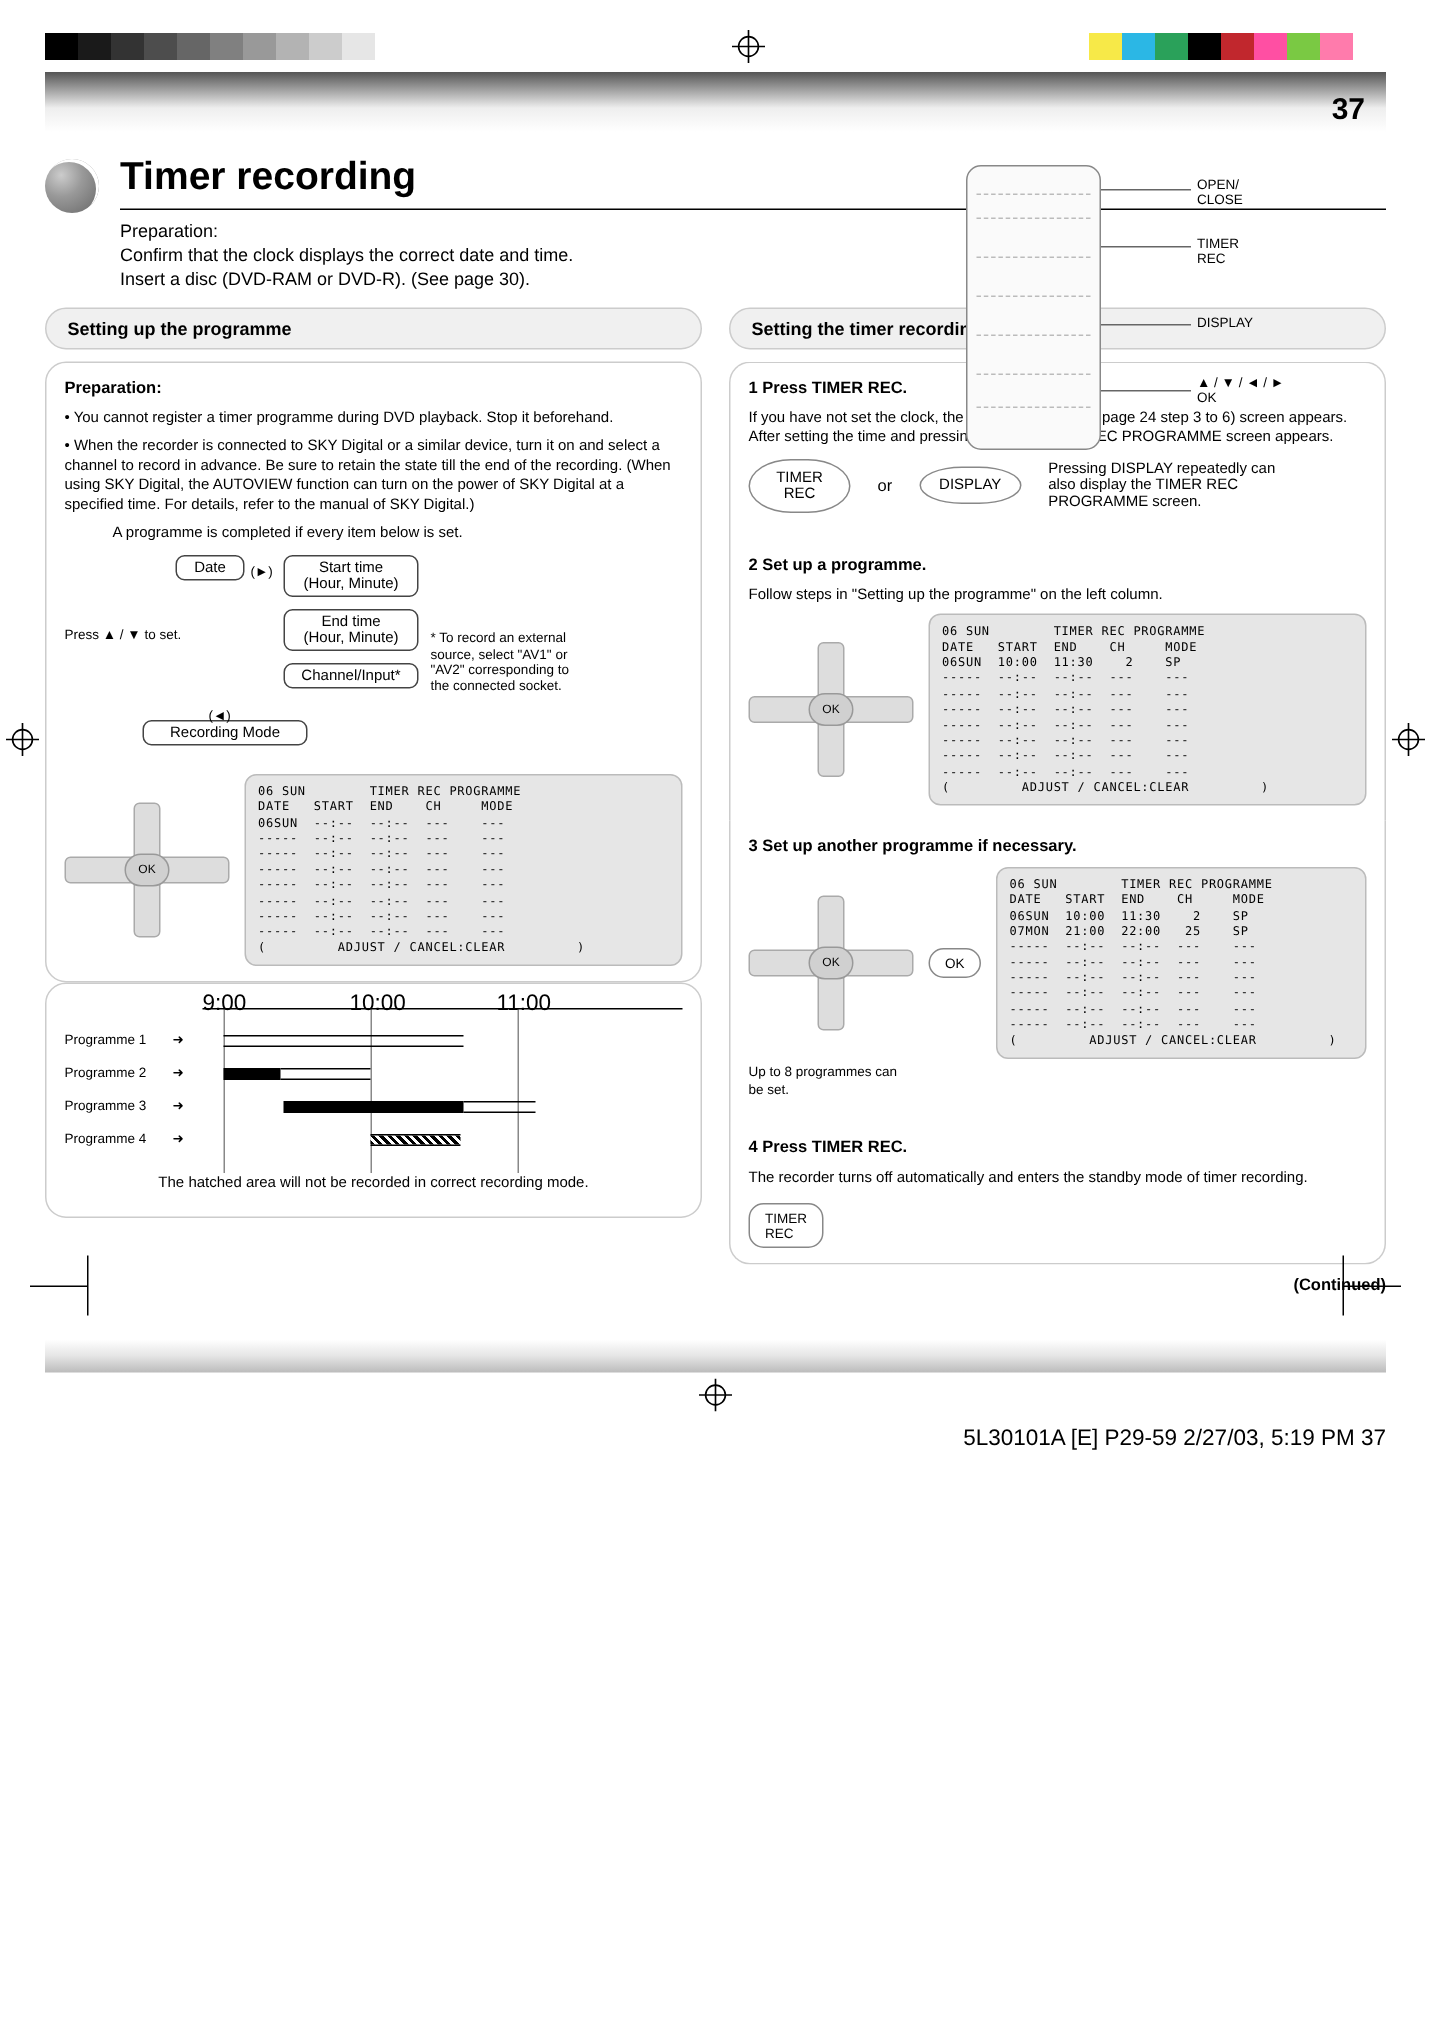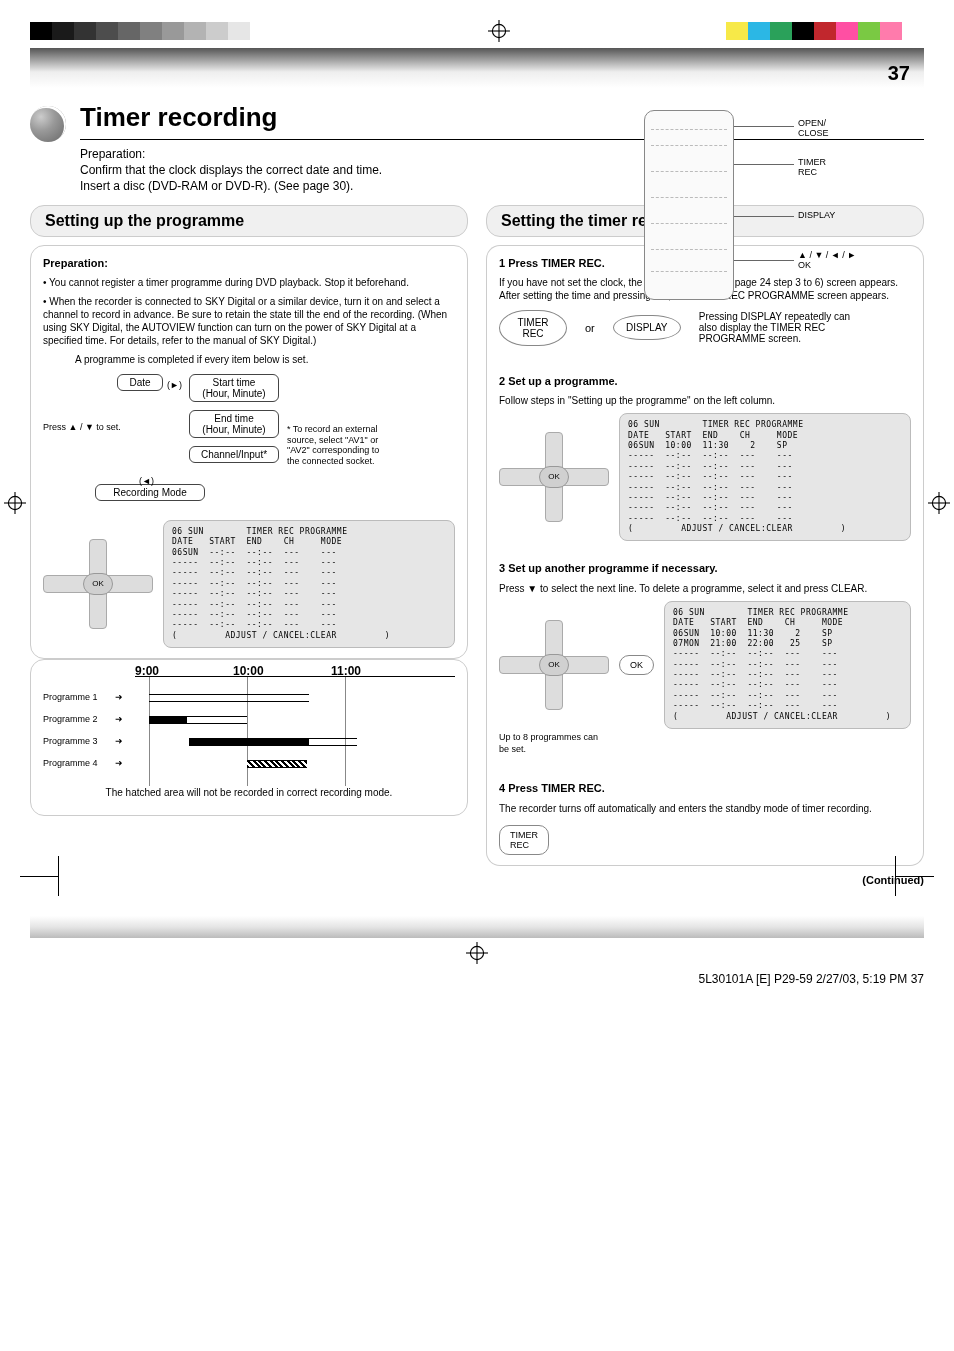--- a/index.html
+++ b/index.html
@@ -18,21 +18,21 @@
   .intro { font-size:12px; line-height:1.35; max-width:460px; }
   .remote-area { position:absolute; top:110px; right:60px; width:260px; }
   .remote { width:90px; height:190px; border:1px solid #888; border-radius:10px; background:#fafafa; position:relative; margin-left:10px; }
   .remote .rr { position:absolute; left:6px; right:6px; border-top:1px dashed #bbb; }
   .remote-label { position:absolute; font-size:9px; line-height:1.15; }
   .remote-lead { position:absolute; height:1px; background:#666; }
 
   .columns { display:flex; gap:18px; margin-top:10px; }
   .col { flex:1; }
 
-  .tab-hdr { background:#f0f0f0; border:1px solid #ccc; border-radius:14px; padding:6px 14px; font-weight:bold; font-size:16px; margin-bottom:8px; }
+  .tab-hdr { background:#f0f0f0; border:1px solid #ccc; border-radius:14px; padding:6px 14px; font-weight:bold; font-size:12px; margin-bottom:8px; }
   .panel { border:1px solid #ccc; border-radius:14px; padding:10px 12px; }
   .panel p { line-height:1.3; margin-bottom:6px; }
   .sm { font-size:10px; }
 
   
   .prog-flow { position:relative; height:140px; margin:8px 0 6px 0; font-size:10px; }
   .pf-box { position:absolute; border:1px solid #444; border-radius:6px; padding:2px 6px; background:#fff; text-align:center; }
   .pf-label { position:absolute; font-size:9px; }
   .pf-note { position:absolute; font-size:9px; line-height:1.2; }
 
@@ -44,31 +44,31 @@
   .dpad .v { left:46px; top:0; width:18px; height:90px; border-radius:4px; }
   .dpad .ok { position:absolute; top:34px; left:40px; width:30px; height:22px; background:#d0d0d0; border:1px solid #999; border-radius:11px; font-size:8px; text-align:center; line-height:20px; }
   .lcd { flex:1; background:#e6e6e6; border:1px solid #bbb; border-radius:8px; padding:6px 8px; font-family:Menlo,Consolas,monospace; font-size:8px; letter-spacing:.5px; line-height:1.3; white-space:pre; overflow:hidden; }
 
   .oval-btn { display:inline-block; min-width:68px; padding:6px 10px; border:1px solid #888; border-radius:50%/60%; text-align:center; font-size:10px; background:#fff; }
   .pill-btn { display:inline-block; padding:4px 10px; border:1px solid #888; border-radius:10px; font-size:9px; background:#fff; }
 
   
   .ovfig { position:relative; height:110px; margin-top:6px; font-size:9px; }
   .ovfig .time-rule { position:absolute; left:92px; right:0; top:0; height:14px; border-top:1px solid #000; }
-  .ovfig .hour { position:absolute; top:-12px; font-size:12px;font-weight:bold; }
+  .ovfig .hour { position:absolute; top:-12px; font-size:15px; }
   .ovfig .vline { position:absolute; top:0; bottom:0; width:1px; background:#888; }
   .ovfig .lab { position:absolute; left:0; }
   .ovfig .arr { position:absolute; }
   .ovfig .bar { position:absolute; height:8px; }
 
   .step-lead { font-weight:bold; }
   .hint { font-size:9px; margin:3px 0 0 0; }
 
   .foot-band { height:22px; background:linear-gradient(to bottom,#fff 0%,#e5e5e5 50%,#bbb 100%); margin-top:30px; position:relative; }
-  .foot-note { font-size:12px; text-align:right; margin-top:6px; }
+  .foot-note { font-size:15px; text-align:right; margin-top:6px; }
   .crop { position:absolute; width:60px; height:40px; }
   .crop::before,.crop::after { content:""; position:absolute; background:#000; }
   .crop.bl { left:20px; bottom:110px; }
   .crop.bl::before { left:0; top:20px; width:38px; height:1px; }
   .crop.bl::after  { left:38px; top:0;  width:1px; height:40px; }
   .crop.br { right:20px; bottom:110px; }
   .crop.br::before{ right:0; top:20px; width:38px; height:1px; }
   .crop.br::after { right:38px; top:0;  width:1px; height:40px; }
   .side-reg { position:absolute; top:50%; transform:translateY(-50%); }
 </style>
@@ -260,21 +260,20 @@
 -----  --:--  --:--  ---    ---   
 -----  --:--  --:--  ---    ---   
 -----  --:--  --:--  ---    ---   
 -----  --:--  --:--  ---    ---   
 (         ADJUST / CANCEL:CLEAR         )</div>
       </div>
     </div>
 
     <div class="panel" style="border-radius:0;border-top:none;border-bottom:none;">
       <p class="step-lead">3  Set up another programme if necessary.</p>
-      <p class="sm">Press ▼ to select the next line. To delete a programme, select it and press CLEAR.</p>
       <div class="ctrl-row">
         <div class="dpad">
           <div class="arm h"></div>
             <div class="arm v"></div>
             <div class="ok">OK</div>
         </div>
         <span class="pill-btn">OK</span>
         <div class="lcd" id="lcd3">06 SUN        TIMER REC PROGRAMME
 DATE   START  END    CH     MODE  
 06SUN  10:00  11:30    2    SP    

